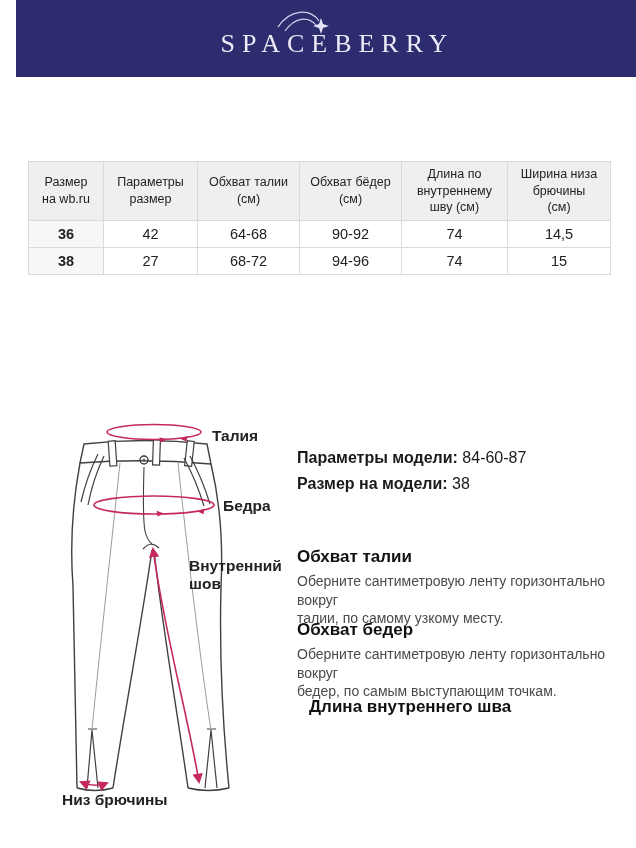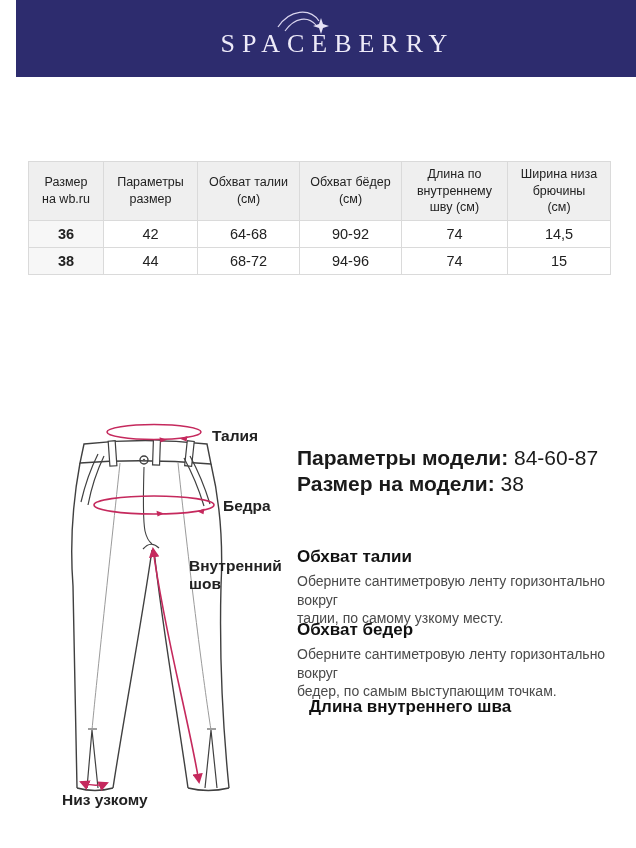--- a/index.html
+++ b/index.html
@@ -53,21 +53,21 @@
     position:absolute;font-size:15.5px;font-weight:700;color:#222;
     line-height:18px;white-space:pre-line;
   }
   .lbl-waist{left:212px;top:427px;}
   .lbl-hips{left:223px;top:497px;}
   .lbl-inseam{left:189px;top:557px;}
   .lbl-hem{left:62px;top:791px;}
 
   
   .model-info{position:absolute;left:297px;top:445px;width:330px;}
-  .model-line{font-size:21px;line-height:26px;color:#1a1a1a;}
+  .model-line{font-size:16px;line-height:26px;color:#1a1a1a;}
   .model-line .lbl{font-weight:700;}
   .guide-section{position:absolute;left:297px;width:330px;}
   .sec-0{top:547px;} .sec-1{top:620px;} .sec-2{top:697px;margin-left:12px;}
   .guide-title{font-size:17px;font-weight:700;color:#111;line-height:20px;margin:0 0 5px 0;}
   .guide-text{font-size:14px;color:var(--body-gray);line-height:18.5px;white-space:pre-line;}
 </style>
 </head>
 <body>
 
 <div class="page">
@@ -112,21 +112,21 @@
       <tr>
         <td class="rowhead">36</td>
         <td>42</td>
         <td>64-68</td>
         <td>90-92</td>
         <td>74</td>
         <td>14,5</td>
       </tr>
       <tr>
         <td class="rowhead">38</td>
-        <td>44</td>
+        <td>27</td>
         <td>68-72</td>
         <td>94-96</td>
         <td>74</td>
         <td>15</td>
       </tr>
     </tbody>
   </table>
 
   <svg class="figure" viewBox="0 0 250 400">
     <defs>
@@ -185,21 +185,21 @@
 
       <path d="M113,133 C125,220 148,300 159,366" marker-start="url(#arr)" marker-end="url(#arr)"></path>
       <path d="M41,366 Q55,372 67,367" marker-start="url(#arr)" marker-end="url(#arr)"></path>
     </g>
   </svg>
 
   <div class="diagram-label lbl-waist">Талия</div>
   <div class="diagram-label lbl-hips">Бедра</div>
   <div class="diagram-label lbl-inseam">Внутренний
 шов</div>
-  <div class="diagram-label lbl-hem">Низ узкому</div>
+  <div class="diagram-label lbl-hem">Низ брючины</div>
 
   <div class="model-info">
     <div class="model-line">
       <span class="lbl">Параметры модели:</span>
       <span>84-60-87</span>
     </div>
     <div class="model-line">
       <span class="lbl">Размер на модели:</span>
       <span>38</span>
     </div>

